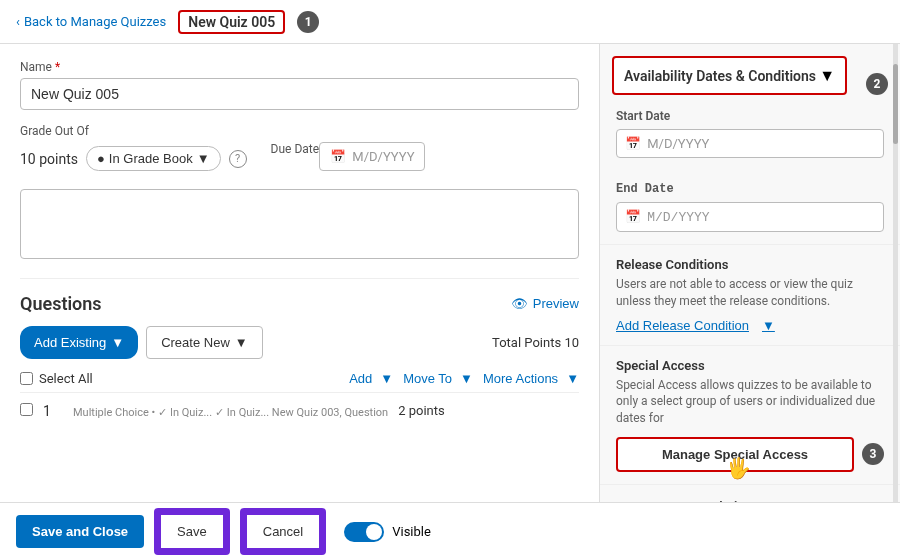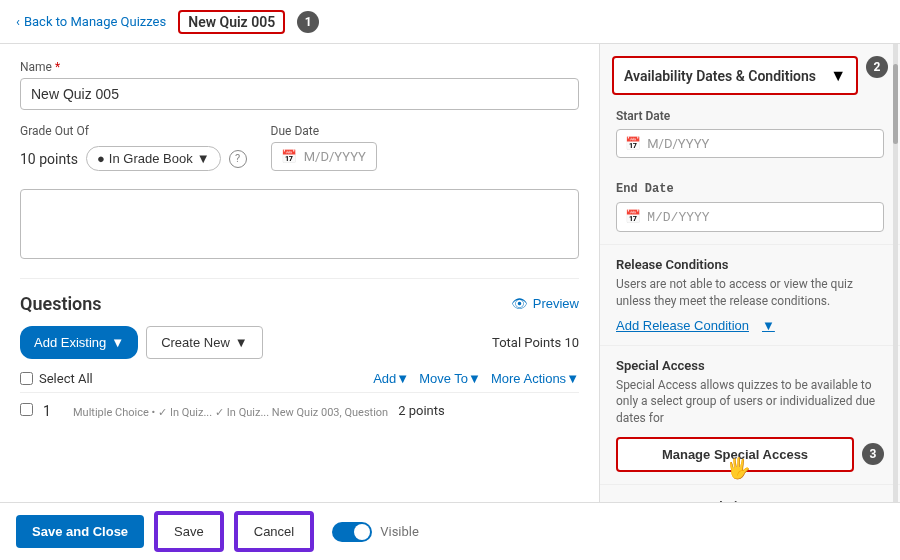--- a/index.html
+++ b/index.html
@@ -120,21 +120,21 @@
     .help-icon {
       width: 18px; height: 18px;
       border-radius: 50%;
       border: 1px solid #888;
       display: flex; align-items: center; justify-content: center;
       font-size: 11px; color: #888; cursor: pointer;
     }
 
     .due-date-field {
       display: flex;
-      flex-direction: column;
+      flex-direction: row;
     }
     .date-input-box {
       display: flex;
       align-items: center;
       border: 1px solid #bbb;
       border-radius: 4px;
       padding: 6px 10px;
       gap: 6px;
       font-size: 13px;
       color: #999;
@@ -231,21 +231,21 @@
       color: #333;
     }
     .action-links {
       display: flex;
       gap: 10px;
       margin-left: auto;
     }
     .action-link-btn {
       display: flex;
       align-items: center;
-      gap: 0;
+      gap: 8px;
       color: #006fbf;
       font-size: 13px;
       background: none;
       border: none;
       cursor: pointer;
     }
 
     .question-row {
       display: flex;
       align-items: flex-start;
@@ -411,21 +411,21 @@
       border: none;
       border-radius: 4px;
       padding: 9px 16px;
       font-size: 13px;
       font-weight: 600;
       cursor: pointer;
     }
     .footer-btn-secondary {
       background: #fff;
       color: #333;
-      border: 4px solid #6d28d9;
+      border: 7px solid #6d28d9;
       border-radius: 4px;
       padding: 9px 16px;
       font-size: 13px;
       cursor: pointer;
     }
     .toggle-container {
       display: flex;
       align-items: center;
       gap: 8px;
       margin-left: 8px;
@@ -441,21 +441,21 @@
     .toggle-switch::after {
       content: '';
       position: absolute;
       top: 2px;
       left: 22px;
       width: 16px;
       height: 16px;
       border-radius: 50%;
       background: #fff;
     }
-    .visible-label { font-size: 13px; color: #737373; }
+    .visible-label { font-size: 13px; color: #000000; }
 
     .scrollbar-right {
       position: absolute;
       right: 2px;
       top: 0;
       bottom: 0;
       width: 5px;
       background: #e0e0e0;
     }
     .scrollbar-thumb {
@@ -563,21 +563,21 @@
       <div>
         <div class="q-meta">Multiple Choice  •  ✓ In Quiz...  ✓ In Quiz...  New Quiz 003, Question</div>
       </div>
       <span class="q-points">2 points</span>
     </div>
 
   </div>
 
   <div class="right-panel">
 
-    <div style="padding: 12px 12px 0 12px; display: flex; align-items: flex-start; gap: 8px;">
+    <div style="padding: 12px 12px 0 12px; display: flex; align-items: flex-end; gap: 19px;">
       <div class="right-panel-header" style="flex:1; margin: 0;">
         <span class="right-panel-header-text">Availability Dates &amp; Conditions</span>
         <span style="font-size:16px;">▼</span>
       </div>
       <div class="circle-badge-2">2</div>
     </div>
 
     <div class="panel-section">
       <div class="panel-section-label">Start Date</div>
       <div class="date-field-box">

